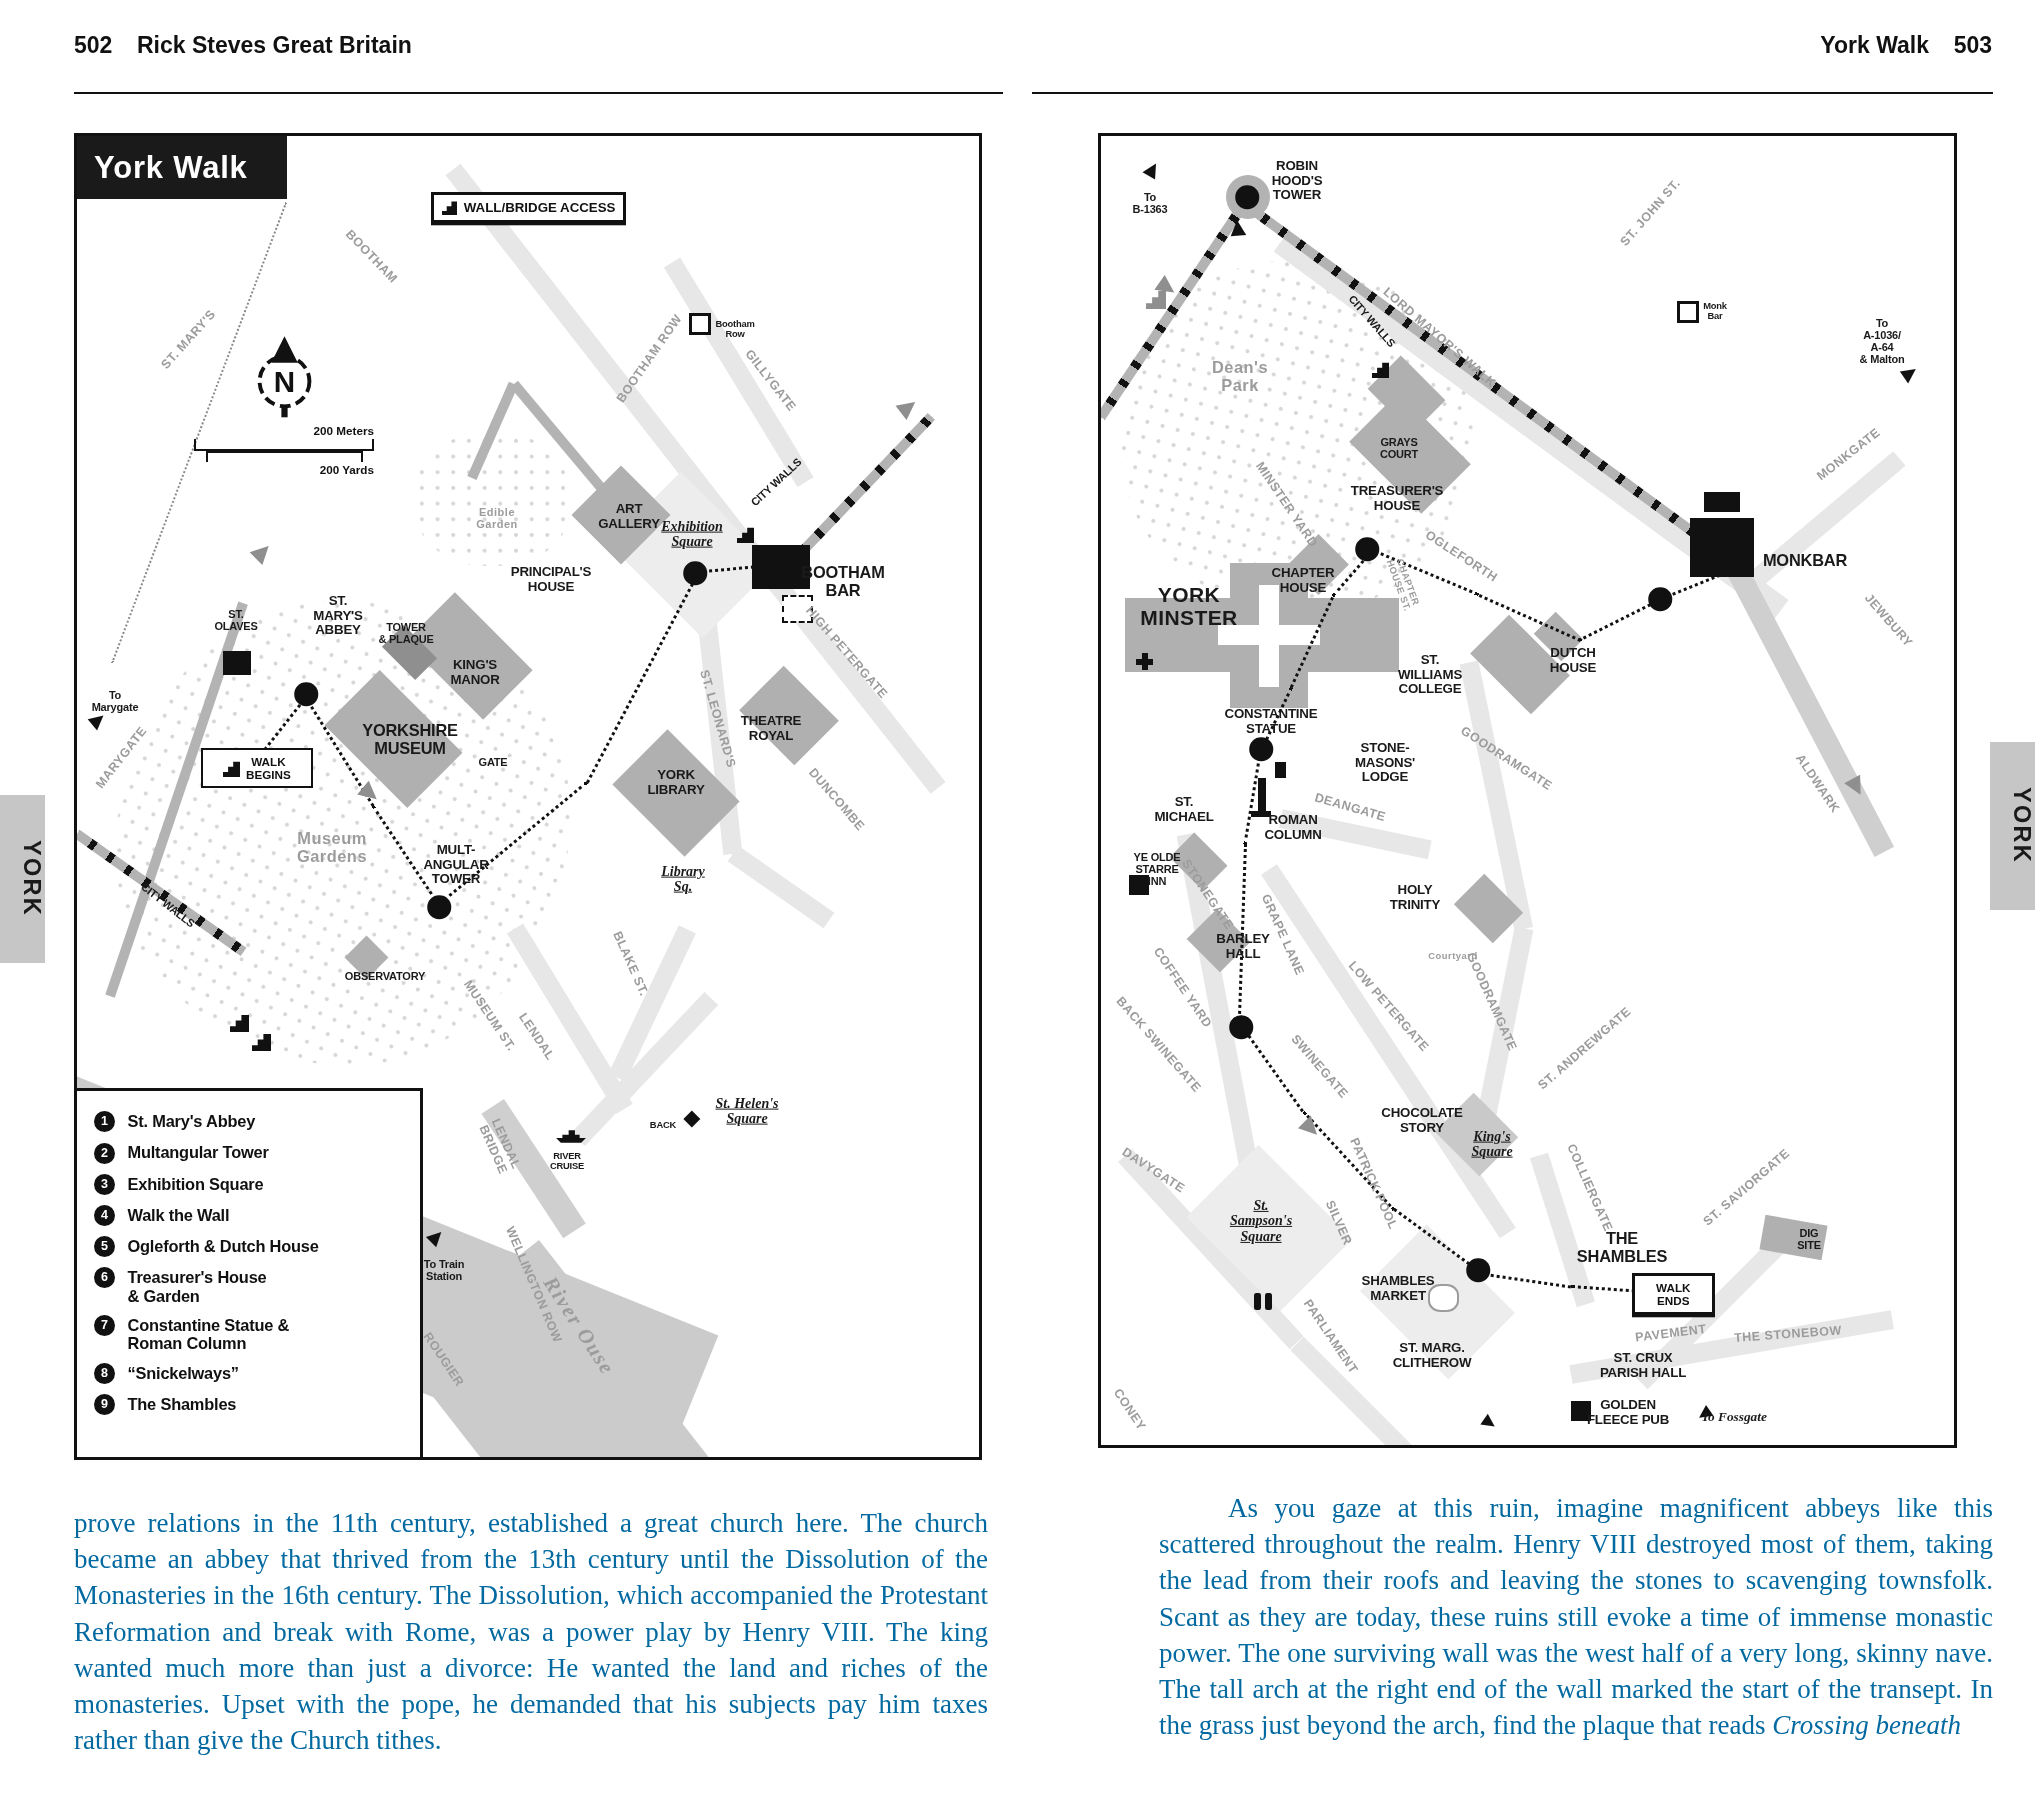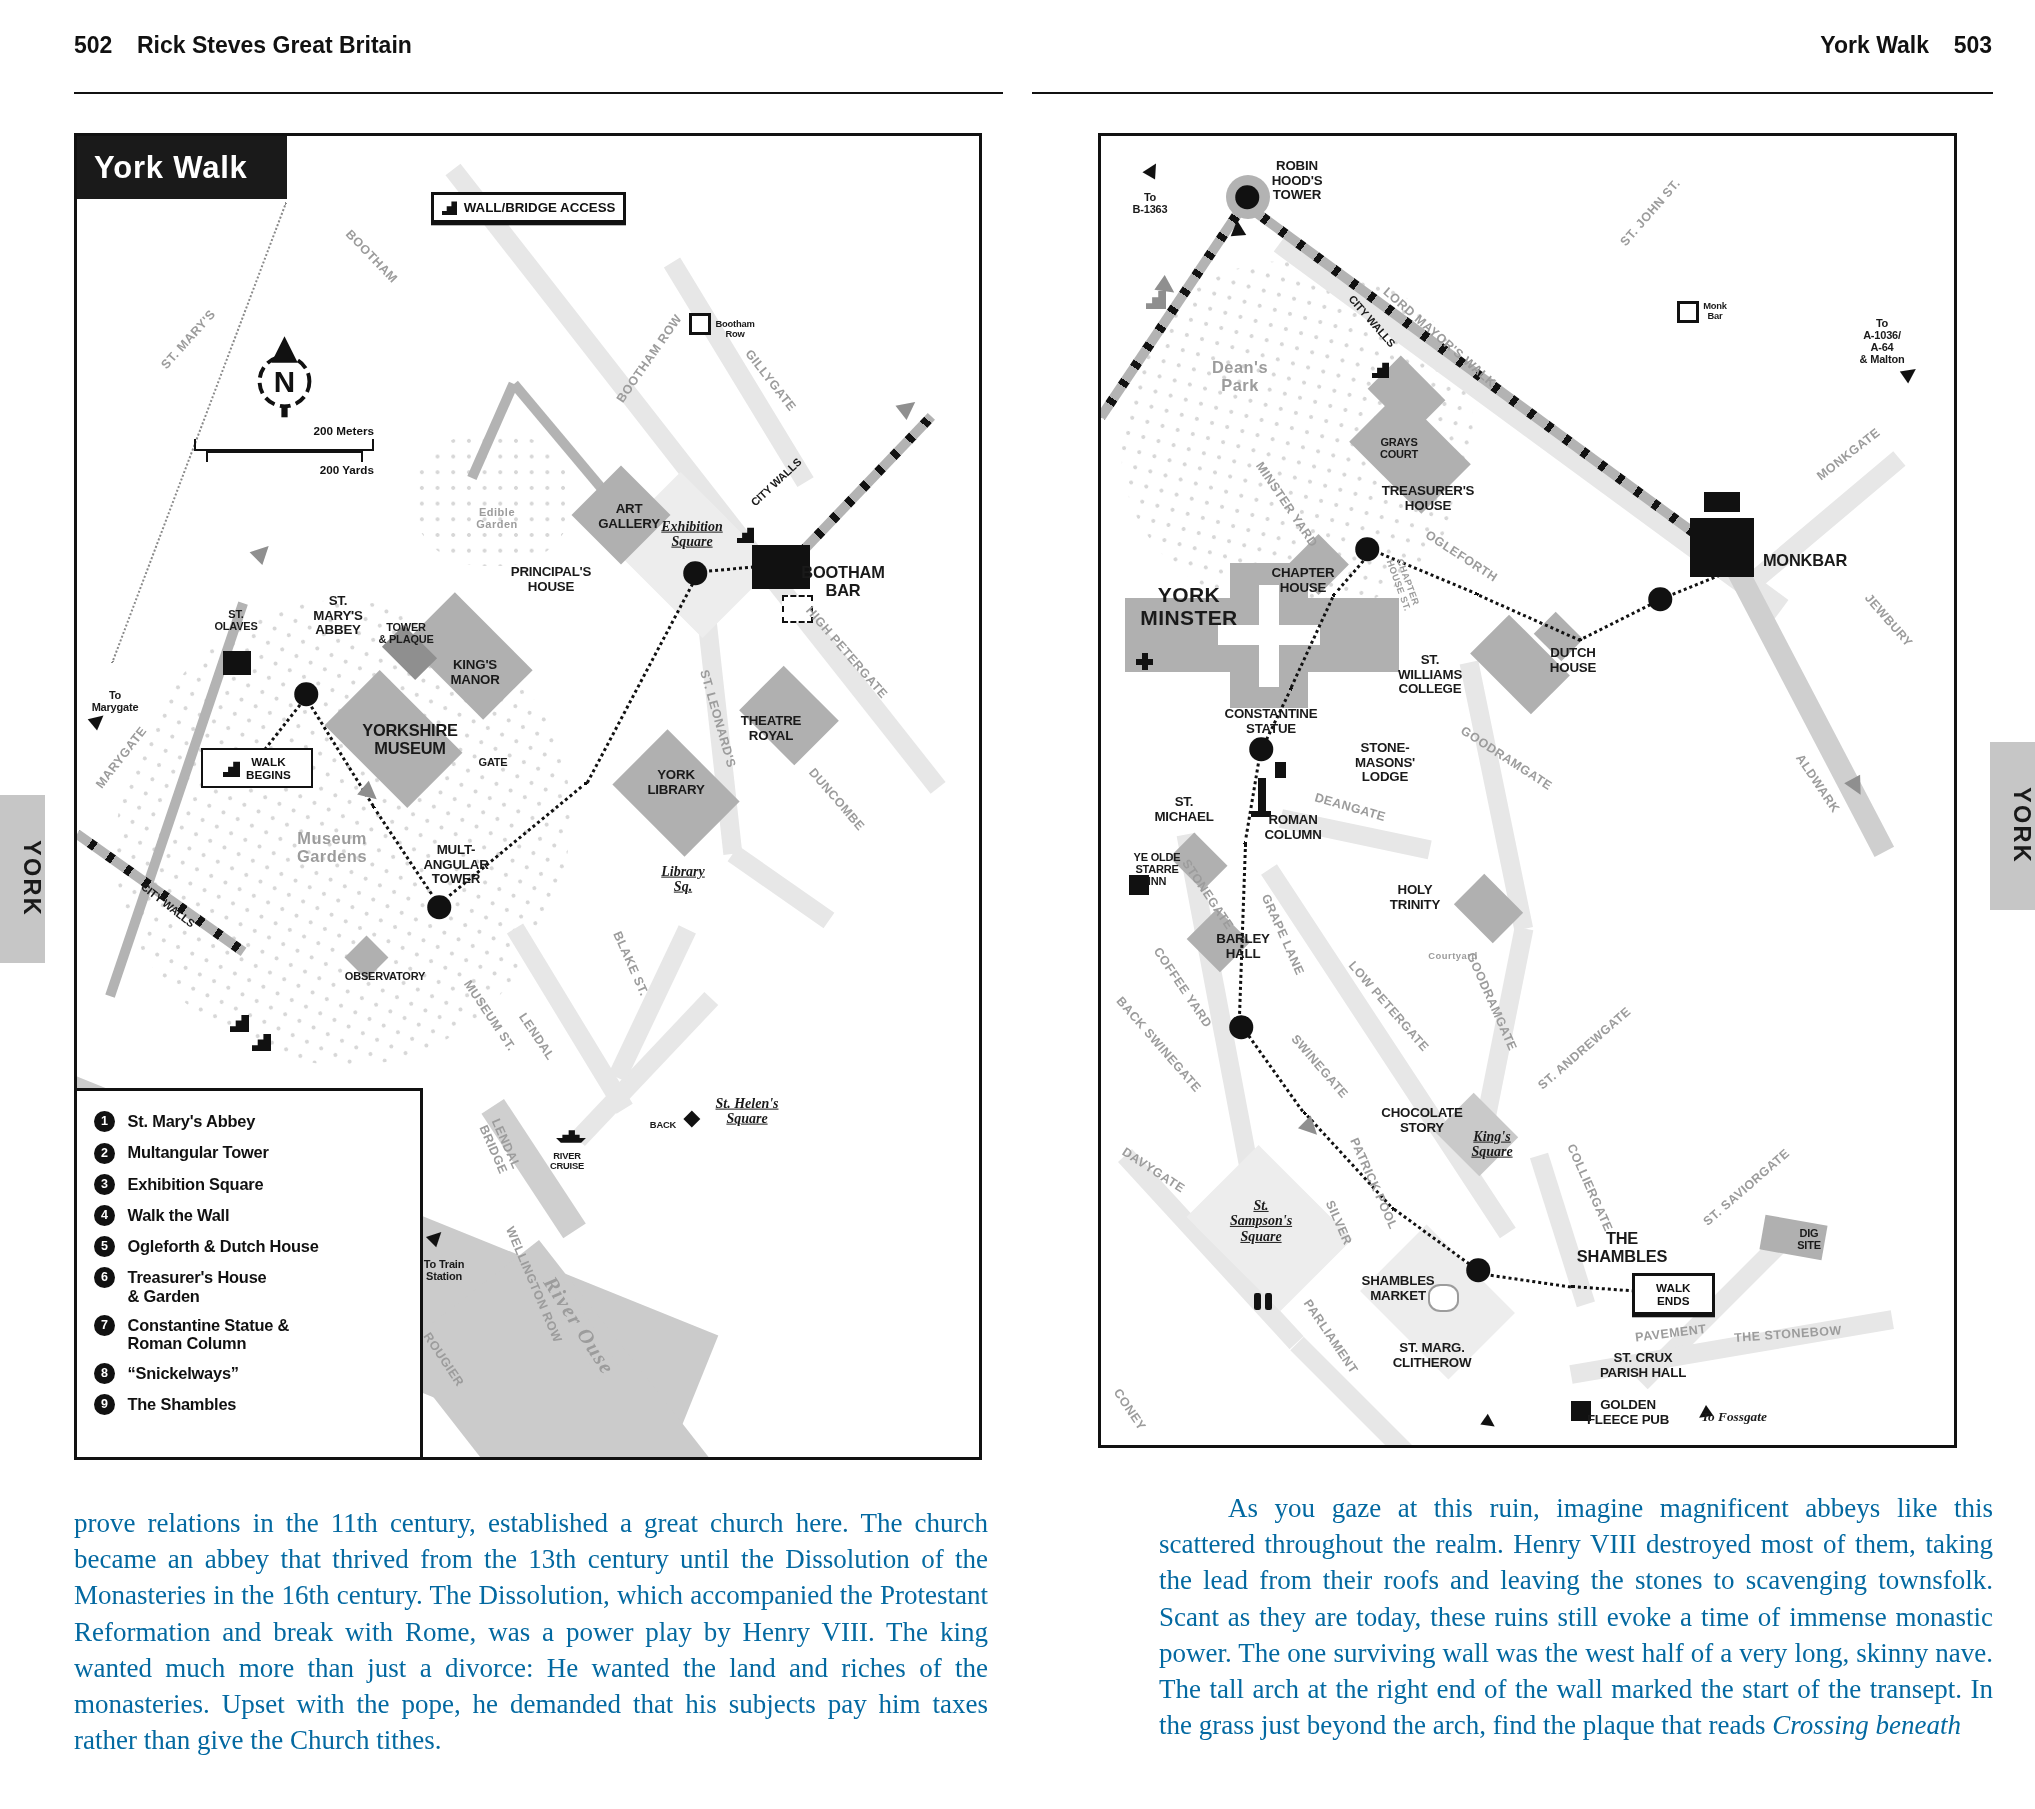--- a/index.html
+++ b/index.html
@@ -392,21 +392,21 @@
       <div class="lbl gray" style="left: 550px; top: 77px; --r: -49deg;">ST. JOHN ST.</div>
       <div class="lbl tiny" style="left: 614px; top: 175px;">Monk
 Bar</div>
       <div class="lbl sm" style="left: 781px; top: 205px;">To
 A-1036/
 A-64
 &amp; Malton</div>
       <div class="lbl gray" style="left: 748px; top: 319px; --r: -38deg;">MONKGATE</div>
       <div class="lbl sm" style="left: 298px; top: 312px;">GRAYS
 COURT</div>
-      <div class="lbl " style="left: 296px; top: 363px; margin-left: 31px;">TREASURER'S
+      <div class="lbl " style="left: 296px; top: 363px;">TREASURER'S
 HOUSE</div>
       <div class="lbl gray" style="left: 185px; top: 369px; --r: 56deg;">MINSTER YARD</div>
       <div class="lbl xl" style="left: 88px; top: 470px;">YORK
 MINSTER</div>
       <div class="lbl " style="left: 202px; top: 445px;">CHAPTER
 HOUSE</div>
       <div class="lbl gray tiny" style="left: 302px; top: 448px; --r: 70deg;">CHAPTER
 HOUSE ST.</div>
       <div class="lbl gray" style="left: 360px; top: 421px; --r: 33deg;">OGLEFORTH</div>
       <div class="lbl " style="left: 329px; top: 539px;">ST.

